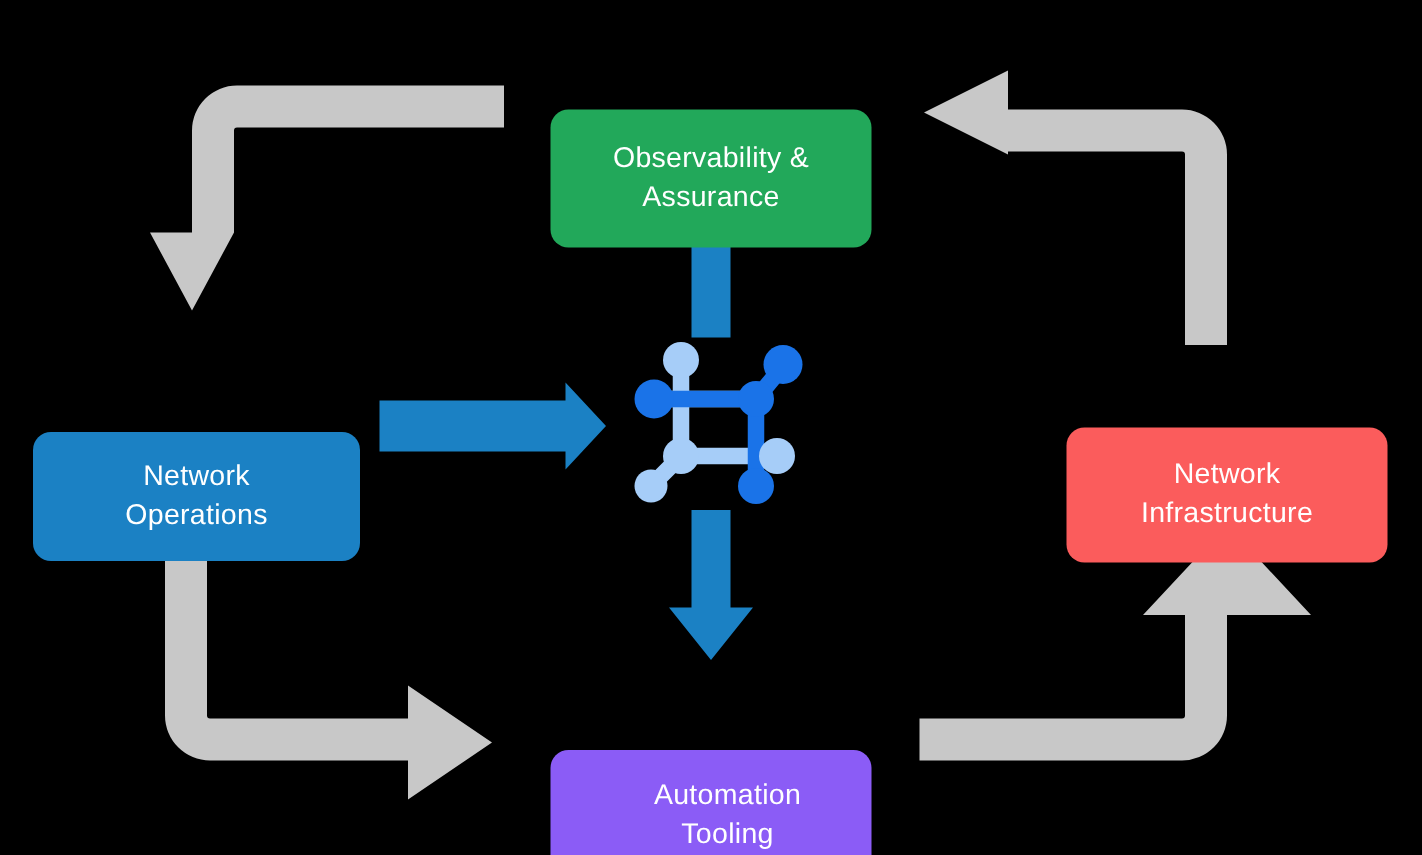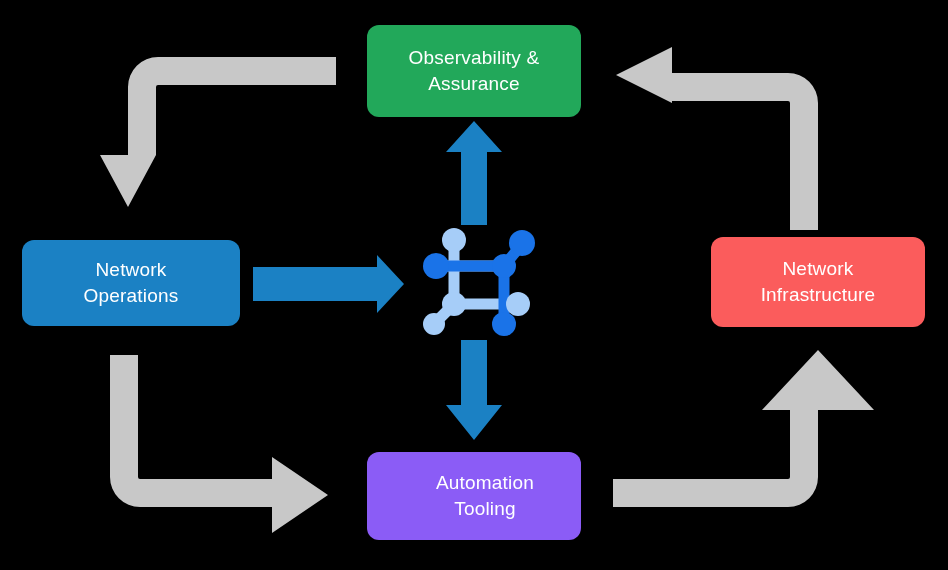--- a/index.html
+++ b/index.html
@@ -23,20 +23,21 @@
     justify-content: center;
     text-align: center;
     color: #ffffff;
     font-size: 19px;
     line-height: 1.38;
     font-weight: 400;
     letter-spacing: 0.2px;
     box-sizing: border-box;
     padding: 6px 10px;
     white-space: pre-line;
+    margin-top: 48px;
   }
   #box-observability {
     left: 367px; top: 25px; width: 214px; height: 92px;
   }
   #box-operations {
     left: 22px; top: 240px; width: 218px; height: 86px;
   }
   #box-infrastructure {
     left: 711px; top: 237px; width: 214px; height: 90px;
   }

